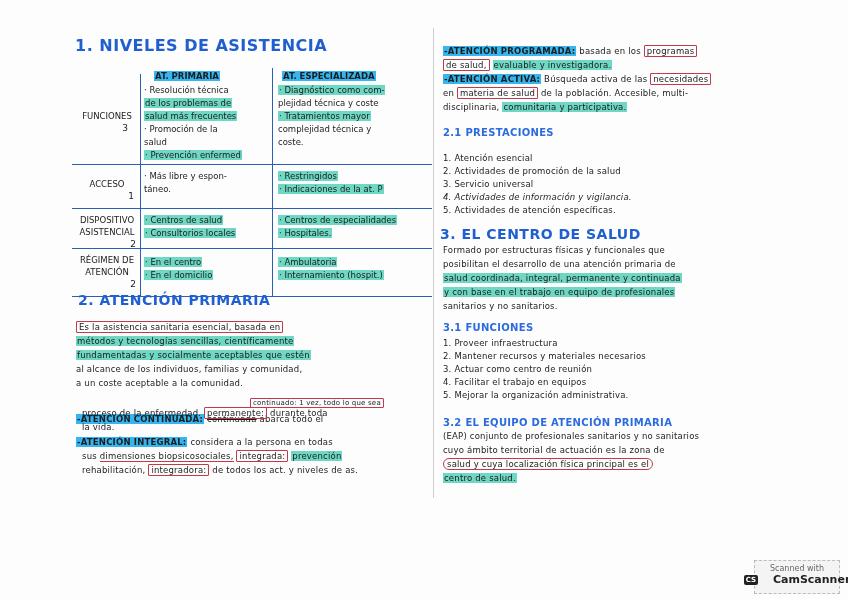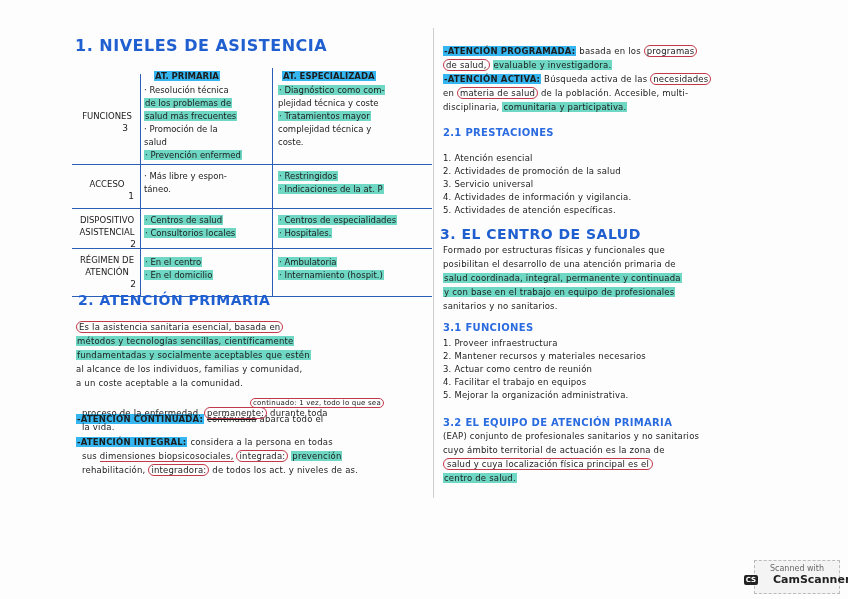--- a/index.html
+++ b/index.html
@@ -5,21 +5,21 @@
   html,body{margin:0;padding:0;}
   body{width:848px;height:599px;background:#fdfdfd;position:relative;overflow:hidden;
        font-family:"DejaVu Sans",sans-serif;color:#1c1c1c;}
   .page{position:absolute;left:0;top:0;width:848px;height:599px;}
   .fold{position:absolute;left:433px;top:28px;width:1px;height:470px;background:#cfcfcf;}
   .h1{position:absolute;font-weight:bold;color:#1f5fd0;font-size:16px;letter-spacing:0.5px;}
   .h2{position:absolute;font-weight:bold;color:#2b6be0;font-size:10px;letter-spacing:0.3px;}
   .line{position:absolute;font-size:8.5px;white-space:nowrap;letter-spacing:0.2px;}
   .hl{background:#6fd8c4;padding:0 1px;}
   .hlb{background:#36b6f0;padding:0 1px;font-weight:bold;}
-  .box{border:1.2px solid #c23a4a;padding:0 2px;border-radius:6px;}
+  .box{border:1.2px solid #c23a4a;padding:0 2px;border-radius:1px;}
   .oval{border:1.2px solid #c23a4a;border-radius:10px;padding:0 3px;}
   .ul{border-bottom:1px solid #c23a4a;}
   
   .tbl{position:absolute;left:72px;top:68px;width:360px;}
   .vl{position:absolute;background:#2a5fb5;width:1.2px;}
   .hrl{position:absolute;background:#2a5fb5;height:1.2px;}
   .cell{position:absolute;font-size:8.5px;line-height:13px;white-space:nowrap;}
   .rowlabel{position:absolute;font-size:8.5px;text-align:center;width:70px;line-height:12px;}
   .num{font-size:9px;}
   .badge{position:absolute;left:754px;top:560px;width:84px;height:32px;border:1px dashed #bbb;background:#f4f4f4;
@@ -166,21 +166,21 @@
   </div>
   <div class="line" style="left:443px;top:102px;">
     <span>disciplinaria,</span>
     <span class="hl">comunitaria y participativa.</span>
   </div>
 
   <div class="h2" style="left:443px;top:127px;">2.1 PRESTACIONES</div>
   <div class="line" style="left:443px;top:153px;">1. Atención esencial</div>
   <div class="line" style="left:443px;top:166px;">2. Actividades de promoción de la salud</div>
   <div class="line" style="left:443px;top:179px;">3. Servicio universal</div>
-  <div class="line" style="left:443px;top:192px;">4. Actividades de información y vigilancia.</div>
+  <div class="line" style="left:443px;top:192px;font-style:italic;">4. Actividades de información y vigilancia.</div>
   <div class="line" style="left:443px;top:205px;">5. Actividades de atención específicas.</div>
 
   <div class="h1" style="left:440px;top:226px;font-size:14px;">3. EL CENTRO DE SALUD</div>
   <div class="line" style="left:443px;top:245px;">Formado por estructuras físicas y funcionales que</div>
   <div class="line" style="left:443px;top:259px;text-align:center;">posibilitan el desarrollo de una atención primaria de</div>
   <div class="line" style="left:443px;top:273px;"><span class="hl">salud coordinada, integral, permanente y continuada</span></div>
   <div class="line" style="left:443px;top:287px;"><span class="hl">y con base en el trabajo en equipo de profesionales</span></div>
   <div class="line" style="left:443px;top:301px;">sanitarios y no sanitarios.</div>
 
   <div class="h2" style="left:443px;top:322px;">3.1 FUNCIONES</div>

